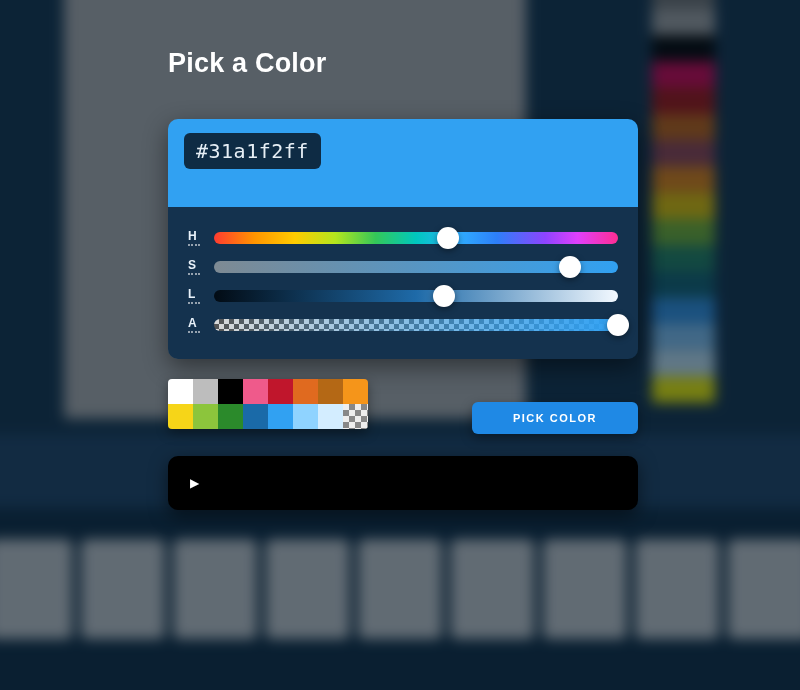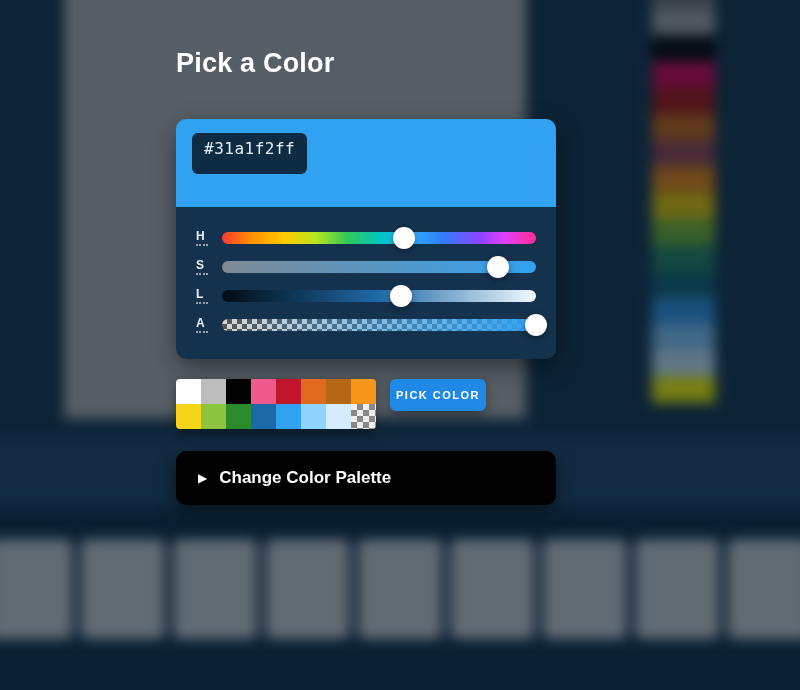--- a/index.html
+++ b/index.html
@@ -64,23 +64,23 @@
   
   .dim {
     position: absolute;
     inset: 0;
     background: rgba(8,22,34,0.55);
   }
 
   
   .modal {
     position: absolute;
-    left: 176px;
+    left: 168px;
     top: 48px;
-    width: 380px;
+    width: 470px;
     color: #fff;
   }
   .modal-title {
     font-size: 27px;
     font-weight: 800;
     letter-spacing: 0.2px;
     margin: 0 0 40px 0;
   }
 
   
@@ -93,22 +93,22 @@
   .preview {
     height: 88px;
     padding: 14px 0 0 16px;
     box-sizing: border-box;
   }
   .hex-chip {
     display: inline-block;
     background: #0e2b44;
     color: #e6eef5;
     font-family: "Menlo", "Consolas", monospace;
-    font-size: 16px;
-    padding: 6px 12px 16px;
+    font-size: 20px;
+    padding: 6px 12px 6px;
     border-radius: 6px;
     letter-spacing: 0.5px;
   }
   .sliders {
     background: #14324e;
     padding: 18px 20px 22px 20px;
   }
   .slider-row {
     display: flex;
     align-items: center;
@@ -190,22 +190,23 @@
       linear-gradient(-45deg,transparent 75%,#888 75%);
     background-size: 12px 12px;
     background-position: 0 0, 0 6px, 6px -6px, -6px 0px;
     background-color: #eee;
   }
 
   .btns {
     margin-left: auto;
     width: 166px;
     display: flex;
-    flex-direction: row;
+    flex-direction: column;
     gap: 16px;
+    margin-top: 23px;
   }
   .btn {
     height: 32px;
     border: none;
     border-radius: 6px;
     font-size: 11px;
     font-weight: 800;
     letter-spacing: 1.5px;
     color: #fff;
     cursor: pointer;
@@ -338,15 +339,14 @@
         <div class="sw" style="background: rgb(211, 237, 255);"></div>
         <div class="sw tr"></div>
       </div>
     <div class="btns">
       <button class="btn pick">PICK COLOR</button>
     </div>
   </div>
 
   <div class="change-bar">
     <span class="tri">▶</span>
-    <span class="lbl">Change Color Palette</span>
   </div>
 </div>
 
 </body></html>

